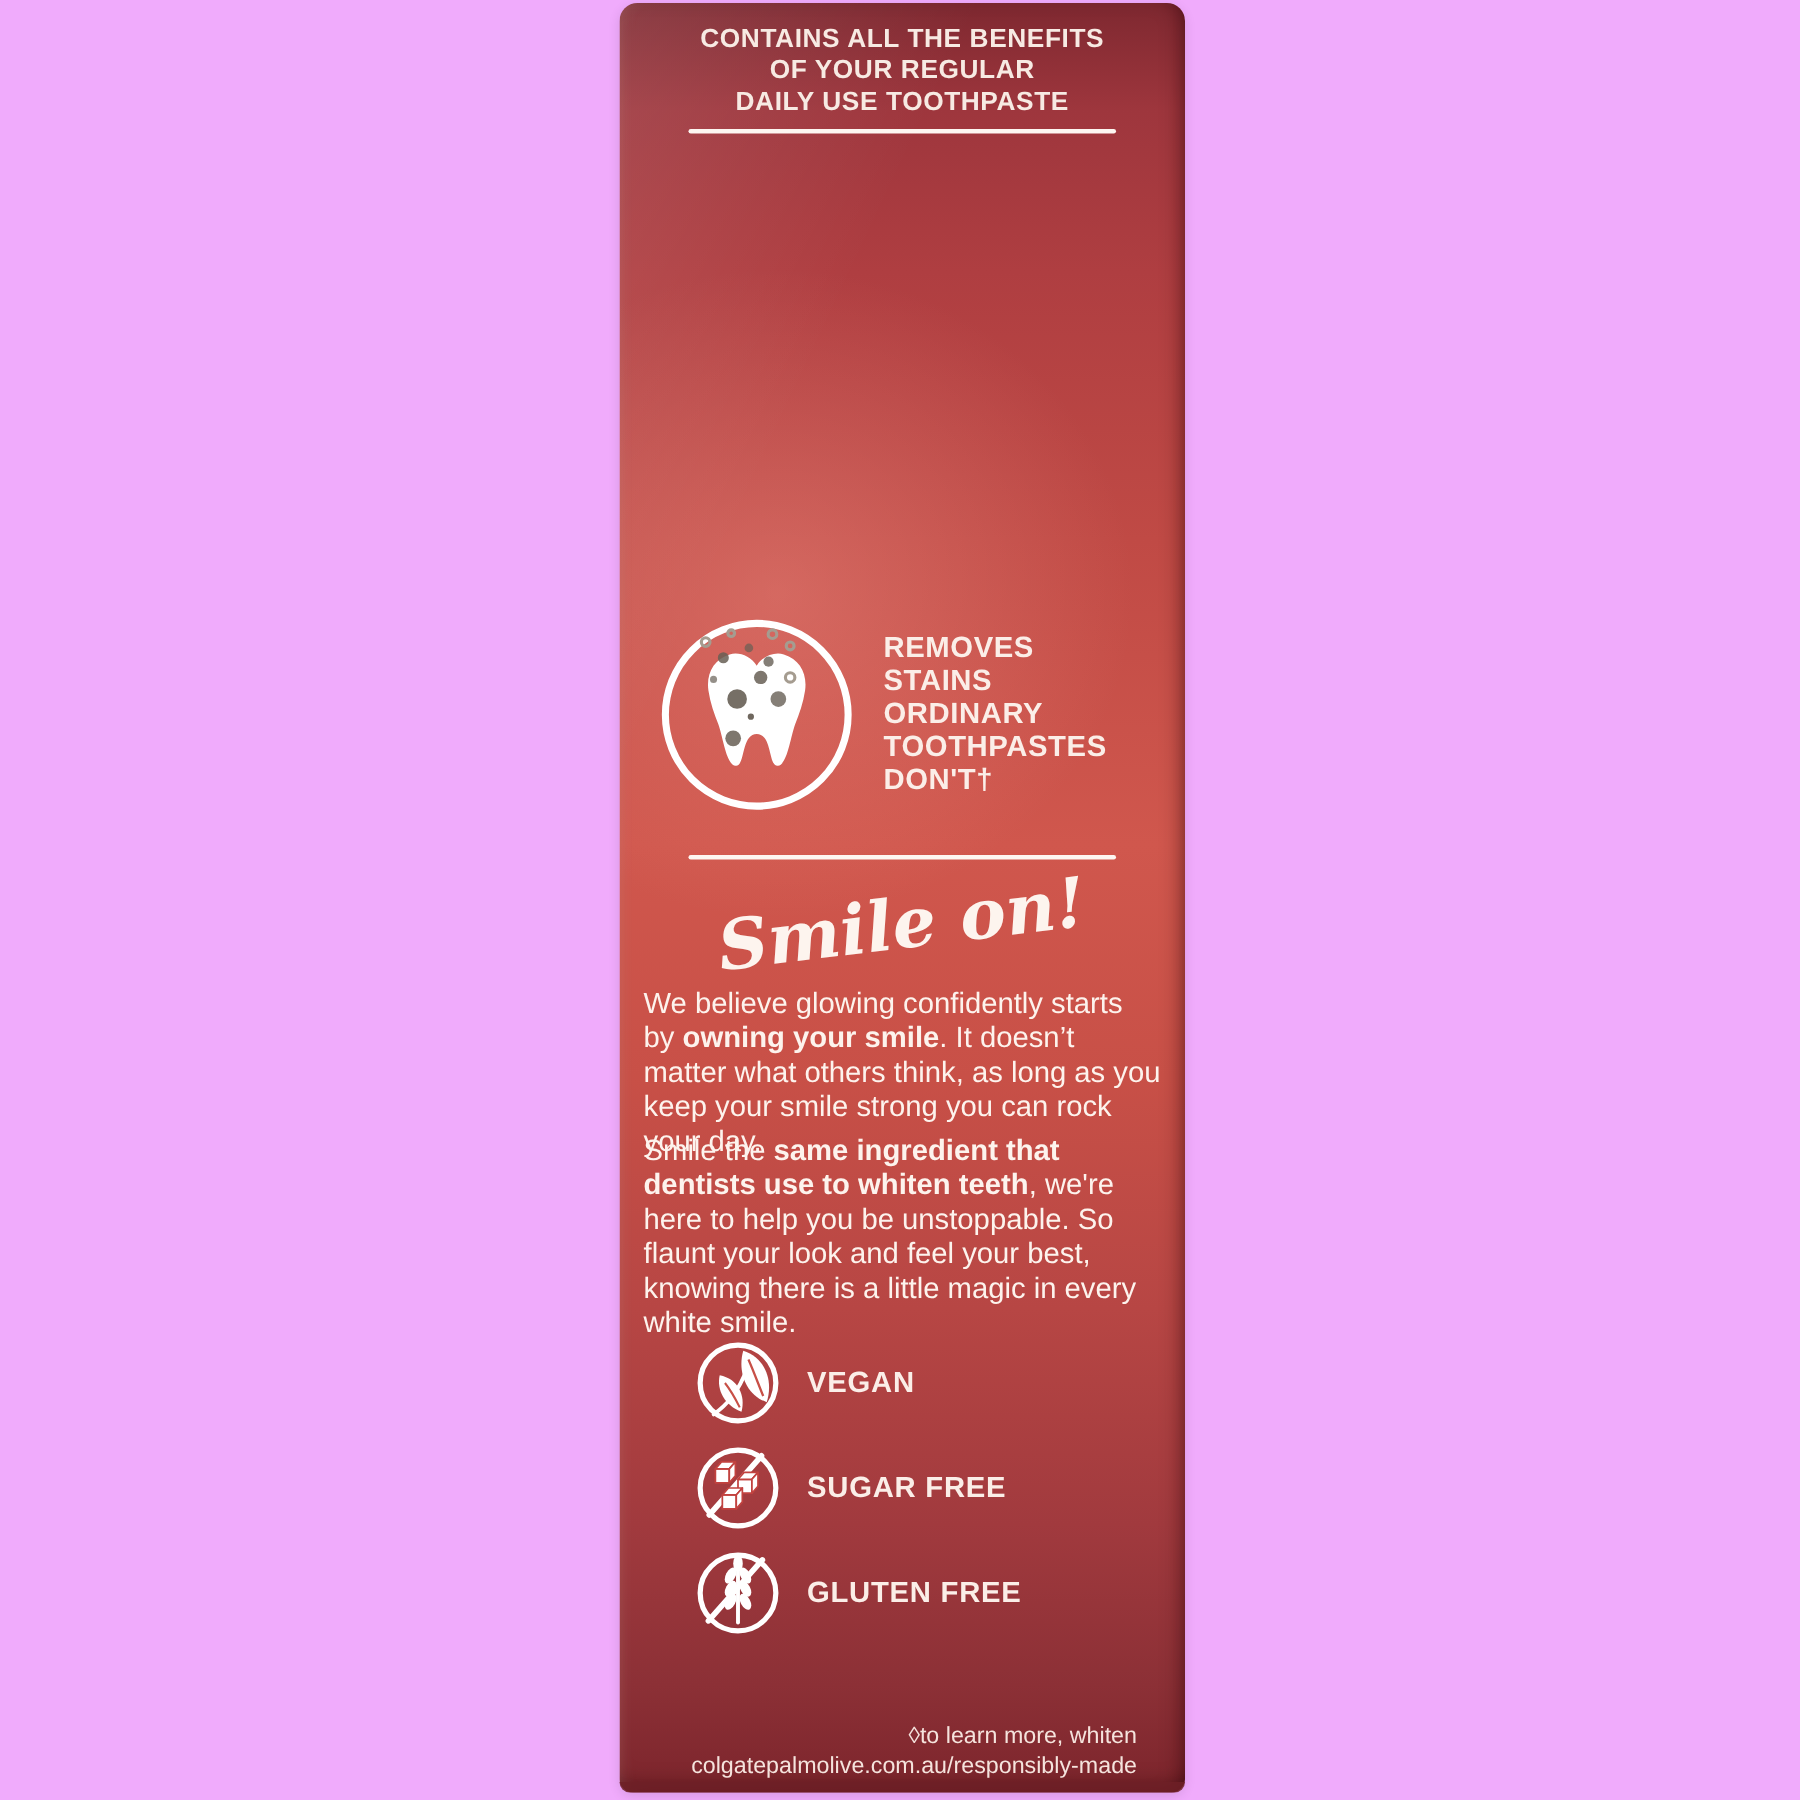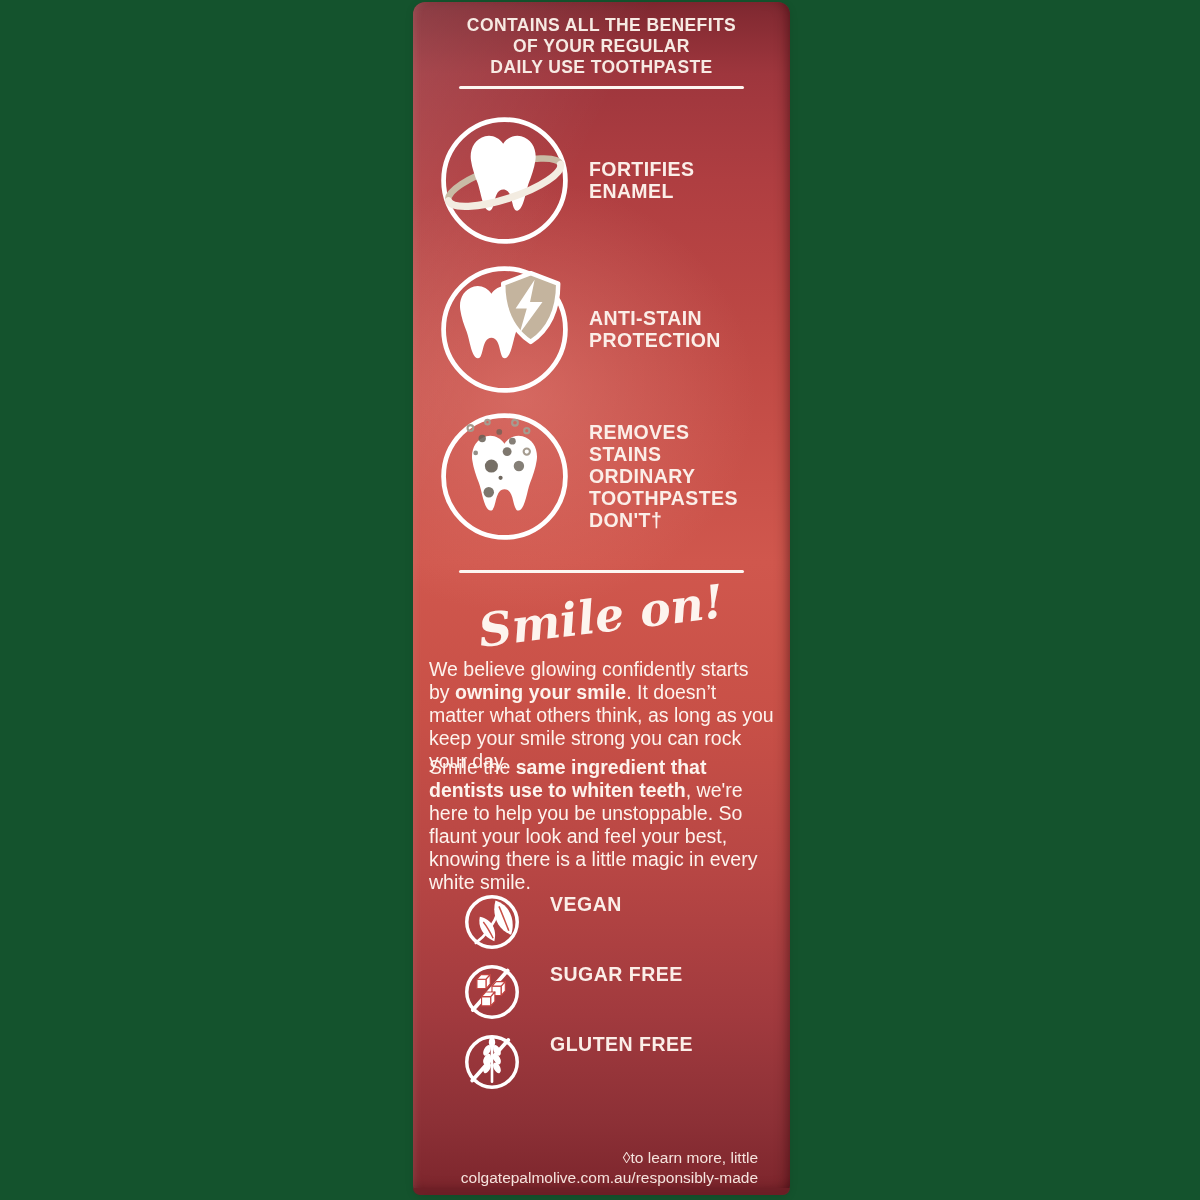--- a/index.html
+++ b/index.html
@@ -1,20 +1,20 @@
 <!DOCTYPE html>
 <html><head>
 <meta charset="utf-8">
 <style>
   html,body{margin:0;padding:0;}
   body{
     width:1200px;height:1200px;background:#ffffff;overflow:hidden;
     font-family:"Liberation Sans","DejaVu Sans",sans-serif;
   }
-  .stage{position:relative;width:1200px;height:1200px;background:#14532d;}
+  .stage{position:relative;width:1200px;height:1200px;background:#f0abfc;}
 
   .panel{
     position:absolute;left:413px;top:2px;width:377px;height:1193px;
     border-radius:12px 12px 9px 9px;
     background:
       linear-gradient(115deg, rgba(255,255,255,0.10) 0%, rgba(255,255,255,0) 26%),
       radial-gradient(90% 26% at 28% 33%, rgba(255,170,158,0.30), rgba(255,170,158,0) 70%),
       linear-gradient(180deg,#7e2830 0%,#9e363d 6%,#af3e41 15%,#c04a45 30%,#d0574d 47%,#c85047 60%,#b74644 73%,#a13a3e 85%,#8c3036 94%,#7c252c 100%);
     box-shadow:
       inset -9px 0 14px -8px rgba(40,0,8,0.55),
@@ -50,21 +50,21 @@
     font-size:46px;line-height:66px;color:#fdf4ee;transform:rotate(-7deg);
   }
 
   .para{
     position:absolute;left:16px;right:16px;margin:0;text-align:left;
     color:#fdf3ed;font-size:19.5px;line-height:23px;font-weight:400;
   }
   .para strong{font-weight:700;}
   .p1{top:656px;} .p2{top:754px;}
 
-  .badge{position:absolute;left:50px;display:flex;gap:29px;height:58px;}
+  .badge{position:absolute;left:50px;display:flex;align-items:center;gap:17px;height:58px;}
   .g1{top:891px;} .g2{top:961px;} .g3{top:1031px;} .g4{top:1098px;}
   .gicon{flex:0 0 auto;display:block;width:58px;height:58px;}
   .gicon svg{display:block;width:58px;height:58px;}
   .glabel{color:#fbeee8;font-weight:700;font-size:19.5px;letter-spacing:.5px;white-space:nowrap;}
   .glabel sup{font-size:12px;vertical-align:6px;}
 
   .footnote{
     position:absolute;top:1146px;right:32px;text-align:right;
     color:#f5e3dd;font-size:15.5px;line-height:20px;white-space:pre-line;
   }
@@ -80,45 +80,21 @@
 
 <div class="stage">
   <section class="panel">
 
     <header class="hdr">CONTAINS ALL THE BENEFITS
 OF YOUR REGULAR
 DAILY USE TOOTHPASTE</header>
 
     <div class="divider d1"></div>
 
-    <div class="benefit b1">
-      <span class="bicon">
-        <svg viewBox="0 0 100 100">
-          <circle cx="50" cy="50" r="46.5" fill="none" stroke="#fff" stroke-width="3.6"></circle>
-          <path d="M7.2 65.4 A45 12.5 -18 0 1 92.8 37.6" fill="none" stroke="#c9bba5" stroke-width="5" stroke-linecap="round"></path>
-          <use href="#tooth" transform="translate(19,13) scale(0.6)" fill="#fff"></use>
-          <path d="M92.8 37.6 A45 12.5 -18 0 1 7.2 65.4" fill="none" stroke="#f3ece1" stroke-width="5.5" stroke-linecap="round"></path>
-        </svg>
-      </span>
-      <span class="blabel">FORTIFIES
-ENAMEL</span>
-    </div>
 
-    <div class="benefit b2">
-      <span class="bicon">
-        <svg viewBox="0 0 100 100">
-          <circle cx="50" cy="50" r="46.5" fill="none" stroke="#fff" stroke-width="3.6"></circle>
-          <use href="#tooth" transform="translate(11,14) scale(0.58)" fill="#fff"></use>
-          <path d="M70 7 L91 15 C91 33 85.5 49 70 59.5 C54.5 49 49 33 49 15 Z" fill="#c4b49e" stroke="#fff" stroke-width="3.4" stroke-linejoin="round"></path>
-          <path d="M73 12 L58.5 34 L67 34 L61.5 53 L79 29 L69.5 29 Z" fill="#fff"></path>
-        </svg>
-      </span>
-      <span class="blabel">ANTI-STAIN
-PROTECTION</span>
-    </div>
 
     <div class="benefit b3">
       <span class="bicon">
         <svg viewBox="0 0 100 100">
           <circle cx="50" cy="50" r="46.5" fill="none" stroke="#fff" stroke-width="3.6"></circle>
           <use href="#tooth" transform="translate(20,16) scale(0.6)" fill="#fff"></use>
           <g fill="#675f55">
             <circle cx="33" cy="21" r="2.8" opacity=".85"></circle>
             <circle cx="46" cy="16" r="2.2" opacity=".7"></circle>
             <circle cx="56" cy="23" r="2.6" opacity=".8"></circle>
@@ -201,17 +177,17 @@
             <ellipse cx="58.5" cy="45" rx="5.5" ry="10" transform="rotate(-28 58.5 45)"></ellipse>
             <ellipse cx="41.5" cy="60" rx="5.5" ry="10" transform="rotate(28 41.5 60)"></ellipse>
             <ellipse cx="58.5" cy="60" rx="5.5" ry="10" transform="rotate(-28 58.5 60)"></ellipse>
           </g>
         </svg>
       </span>
       <span class="glabel"><span>GLUTEN FREE</span><sup></sup></span>
     </div>
 
 
-    <div class="footnote">◊to learn more, little
+    <div class="footnote">◊to learn more, whiten
 colgatepalmolive.com.au/responsibly-made</div>
 
   </section>
 </div>
 
 </body></html>

